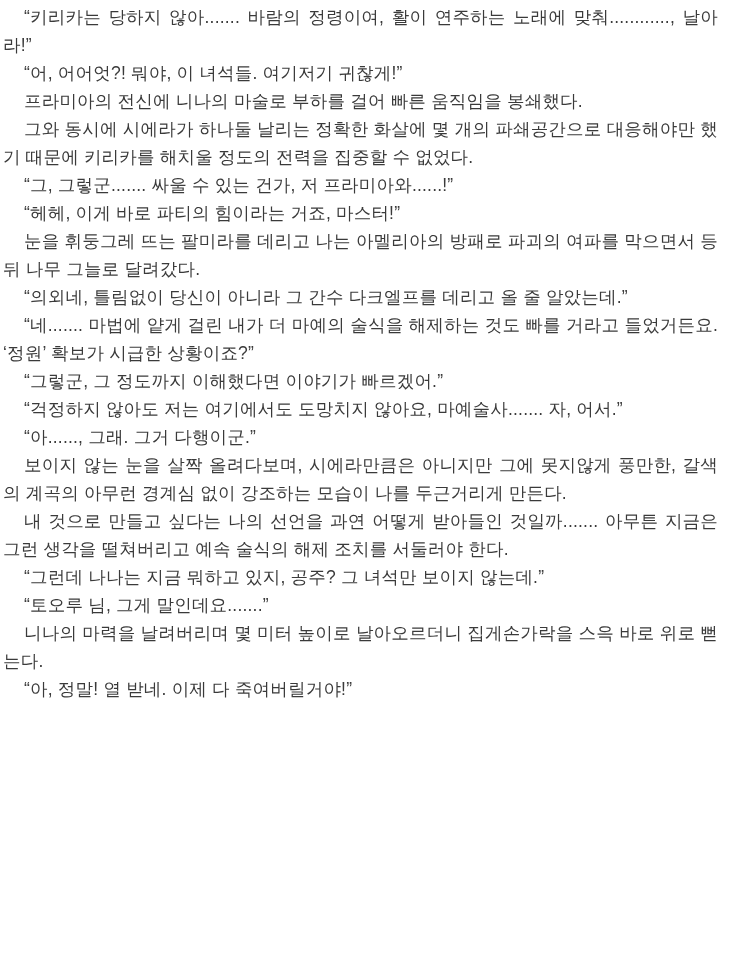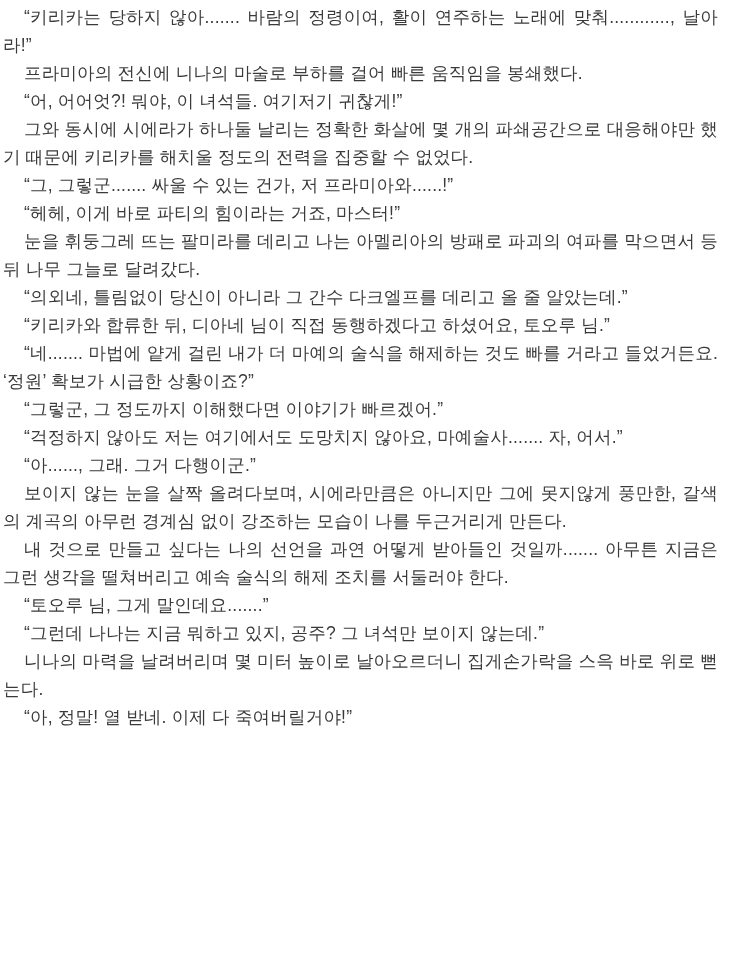--- a/index.html
+++ b/index.html
@@ -26,32 +26,31 @@
     text-align: justify;
     word-break: break-all;
   }
 </style>
 </head>
 <body style="background: rgb(255, 255, 255);">
 
 <div class="page">
   <div class="body-text" style="color: rgb(58, 58, 58);">
       <p class="para">“키리카는 당하지 않아....... 바람의 정령이여, 활이 연주하는 노래에 맞춰............, 날아라!”</p>
+      <p class="para">“어, 어어엇?! 뭐야, 이 녀석들. 여기저기 귀찮게!”</p>
       <p class="para">프라미아의 전신에 니나의 마술로 부하를 걸어 빠른 움직임을 봉쇄했다.</p>
-      <p class="para">“어, 어어엇?! 뭐야, 이 녀석들. 여기저기 귀찮게!”</p>
       <p class="para">그와 동시에 시에라가 하나둘 날리는 정확한 화살에 몇 개의 파쇄공간으로 대응해야만 했기 때문에 키리카를 해치울 정도의 전력을 집중할 수 없었다.</p>
       <p class="para">“그, 그렇군....... 싸울 수 있는 건가, 저 프라미아와......!”</p>
       <p class="para">“헤헤, 이게 바로 파티의 힘이라는 거죠, 마스터!”</p>
       <p class="para">눈을 휘둥그레 뜨는 팔미라를 데리고 나는 아멜리아의 방패로 파괴의 여파를 막으면서 등 뒤 나무 그늘로 달려갔다.</p>
       <p class="para">“의외네, 틀림없이 당신이 아니라 그 간수 다크엘프를 데리고 올 줄 알았는데.”</p>
-      <p class="para">“키리카와 합류한 뒤, 디아네 님이 직접 동행하겠다고 하셨어요, 토오루 님.”</p>
       <p class="para">“네....... 마법에 얕게 걸린 내가 더 마예의 술식을 해제하는 것도 빠를 거라고 들었거든요. ‘정원’ 확보가 시급한 상황이죠?”</p>
       <p class="para">“그렇군, 그 정도까지 이해했다면 이야기가 빠르겠어.”</p>
       <p class="para">“걱정하지 않아도 저는 여기에서도 도망치지 않아요, 마예술사....... 자, 어서.”</p>
       <p class="para">“아......, 그래. 그거 다행이군.”</p>
       <p class="para">보이지 않는 눈을 살짝 올려다보며, 시에라만큼은 아니지만 그에 못지않게 풍만한, 갈색의 계곡의 아무런 경계심 없이 강조하는 모습이 나를 두근거리게 만든다.</p>
       <p class="para">내 것으로 만들고 싶다는 나의 선언을 과연 어떻게 받아들인 것일까....... 아무튼 지금은 그런 생각을 떨쳐버리고 예속 술식의 해제 조치를 서둘러야 한다.</p>
+      <p class="para">“그런데 나나는 지금 뭐하고 있지, 공주? 그 녀석만 보이지 않는데.”</p>
       <p class="para">“토오루 님, 그게 말인데요.......”</p>
-      <p class="para">“그런데 나나는 지금 뭐하고 있지, 공주? 그 녀석만 보이지 않는데.”</p>
       <p class="para">니나의 마력을 날려버리며 몇 미터 높이로 날아오르더니 집게손가락을 스윽 바로 위로 뻗는다.</p>
       <p class="para">“아, 정말! 열 받네. 이제 다 죽여버릴거야!”</p>
     </div>
 </div>
 
 </body></html>

